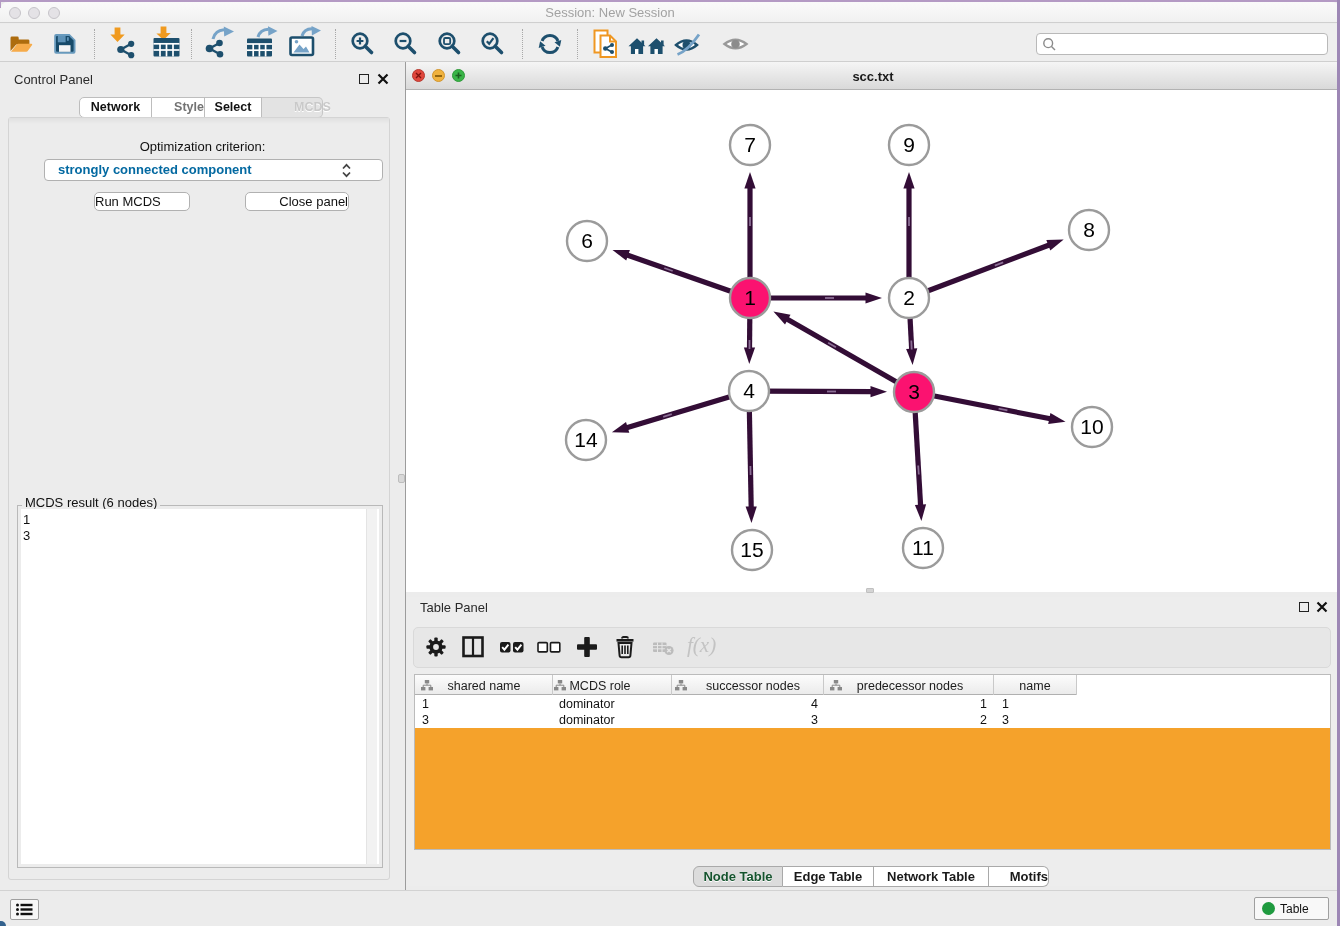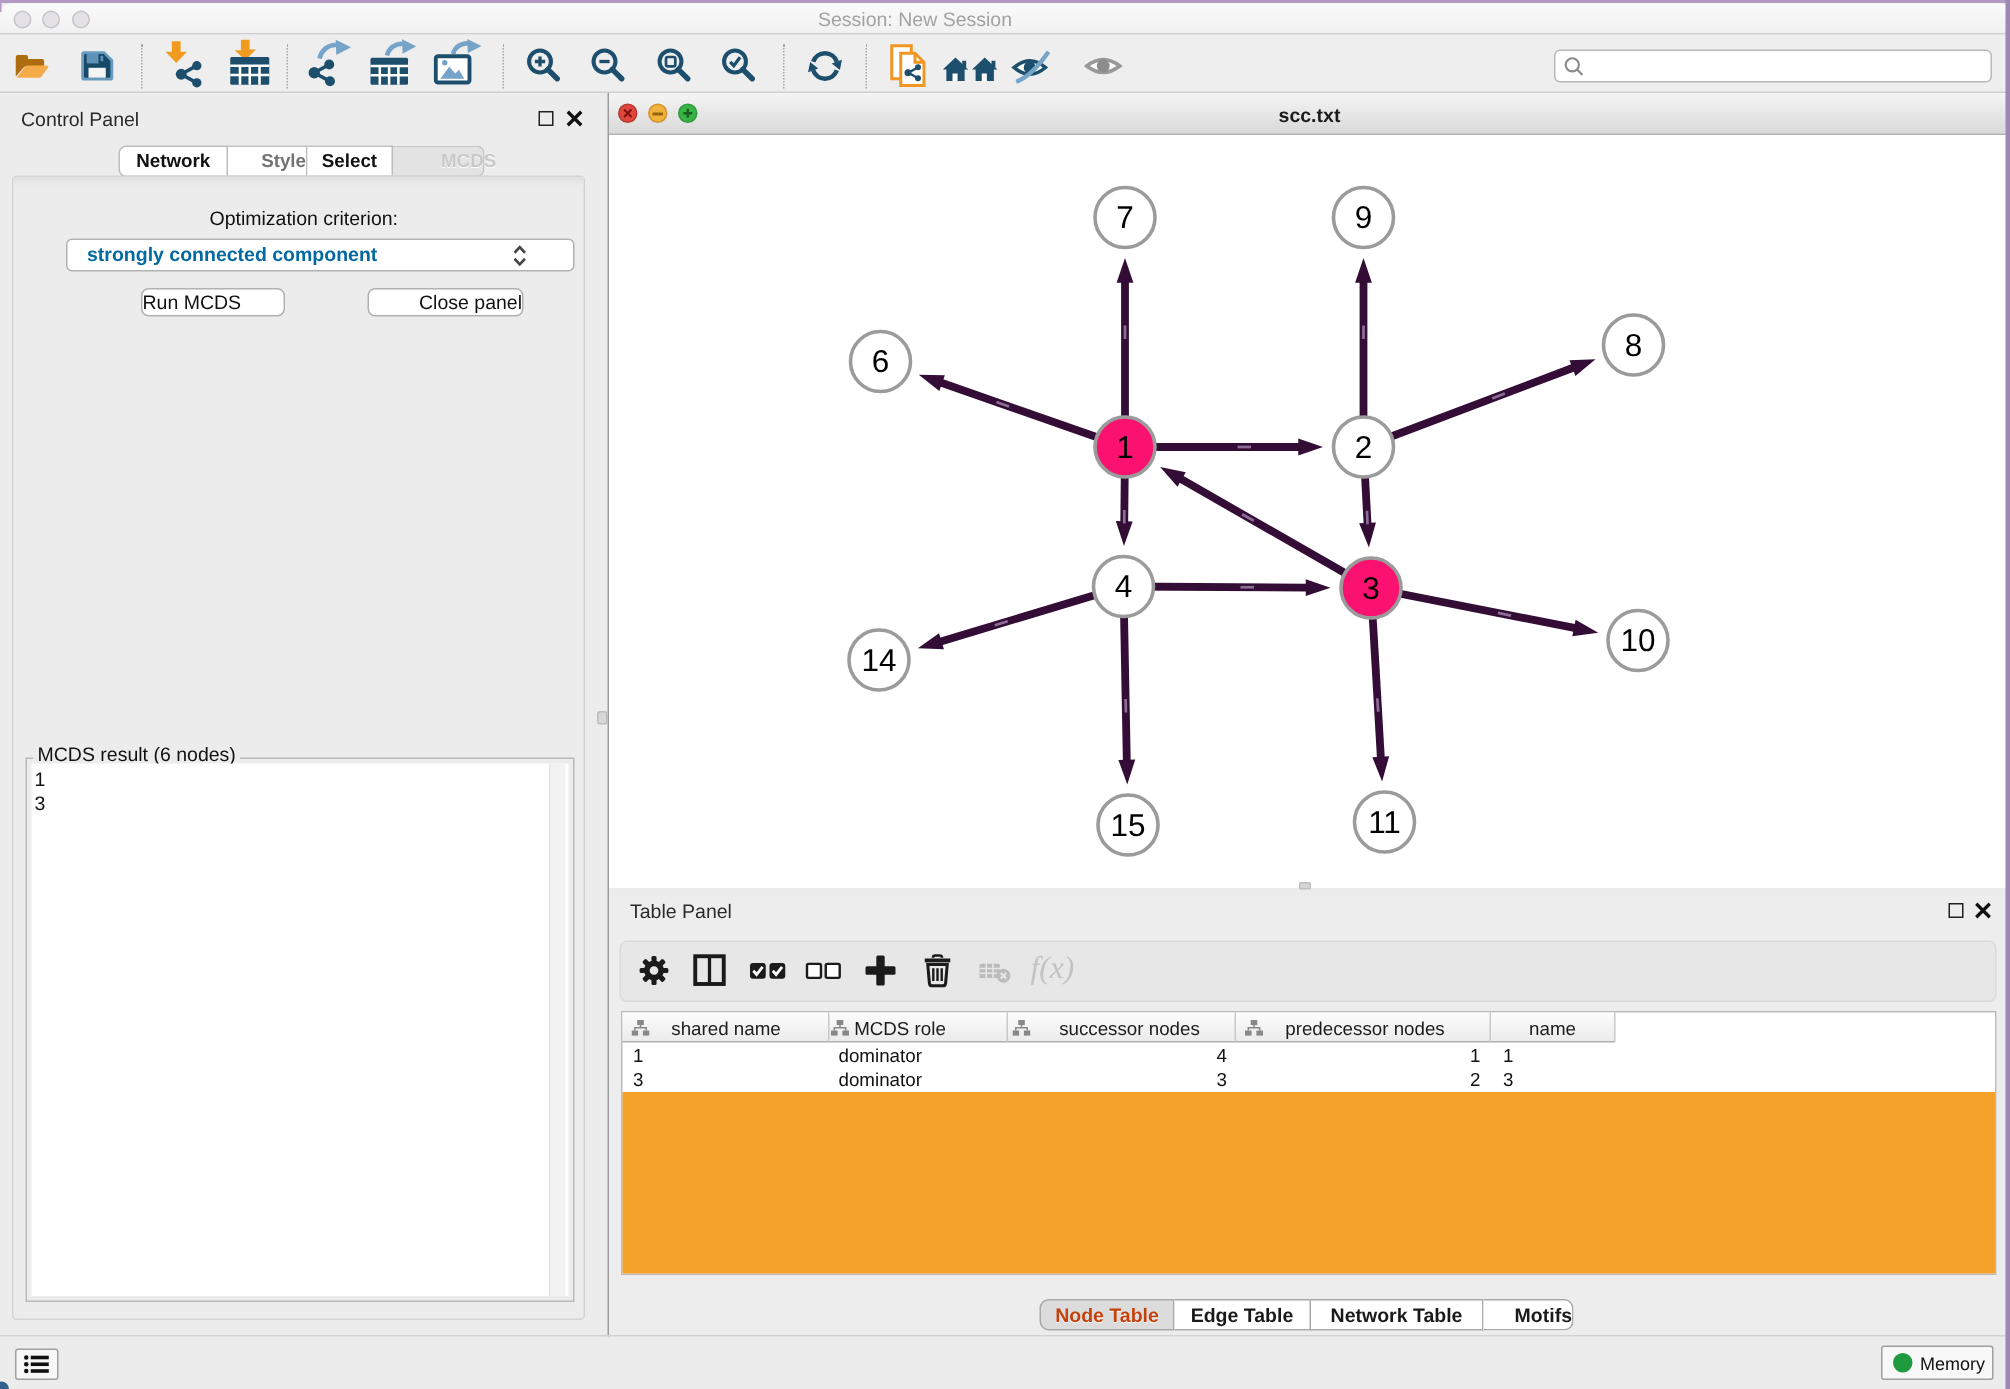--- a/index.html
+++ b/index.html
@@ -398,36 +398,36 @@
 <div class="abs" style="left:718px;top:697px;width:100px;text-align:right;font-size:12.5px;color:#111;">4</div>
 <div class="abs" style="left:887px;top:697px;width:100px;text-align:right;font-size:12.5px;color:#111;">1</div>
 <div class="abs" style="left:1002px;top:697px;font-size:12.5px;color:#111;">1</div>
 <div class="abs" style="left:422px;top:713px;font-size:12.5px;color:#111;">3</div>
 <div class="abs" style="left:559px;top:713px;font-size:12.5px;color:#111;">dominator</div>
 <div class="abs" style="left:718px;top:713px;width:100px;text-align:right;font-size:12.5px;color:#111;">3</div>
 <div class="abs" style="left:887px;top:713px;width:100px;text-align:right;font-size:12.5px;color:#111;">2</div>
 <div class="abs" style="left:1002px;top:713px;font-size:12.5px;color:#111;">3</div>
 <div class="abs" style="left:415px;top:728px;width:915px;height:121px;background:#f5a22b;"></div>
 
-<div class="abs" style="left:693px;top:866px;width:90px;height:21px;background:#dcdcdc;border:1px solid #a9a9a9;border-radius:6px 0 0 6px;font-size:13px;font-weight:bold;color:#c2410c;text-shadow:0 1px 0 #fff;text-align:center;line-height:19px;">Node Table</div>
+<div class="abs" style="left:693px;top:866px;width:90px;height:21px;background:#dcdcdc;border:1px solid #a9a9a9;border-radius:6px 0 0 6px;font-size:13px;font-weight:bold;color:#14532d;text-shadow:0 1px 0 #fff;text-align:center;line-height:19px;">Node Table</div>
 <div class="abs" style="left:783px;top:866px;width:91px;height:21px;background:#fff;border:1px solid #a9a9a9;border-left:none;font-size:13px;font-weight:bold;color:#1a1a1a;text-align:center;line-height:19px;">Edge Table</div>
 <div class="abs" style="left:874px;top:866px;width:115px;height:21px;background:#fff;border:1px solid #a9a9a9;border-left:none;font-size:13px;font-weight:bold;color:#1a1a1a;text-align:center;line-height:19px;">Network Table</div>
 <div class="abs" style="left:989px;top:866px;width:60px;height:21px;background:#fff;border:1px solid #a9a9a9;border-left:none;border-radius:0 6px 6px 0;font-size:13px;font-weight:bold;color:#1a1a1a;text-align:right;line-height:19px;">Motifs</div>
 
 <div class="abs" style="left:0;top:890px;width:1340px;height:1px;background:#d2d2d2;"></div>
 <div class="abs" style="left:-4px;top:921px;width:10px;height:10px;border-radius:50%;background:#33618d;"></div>
 <div class="abs" style="left:10px;top:899px;width:29px;height:21px;background:#f7f7f7;border:1px solid #a0a0a0;border-radius:2px;"></div>
 <svg class="abs" style="left:16px;top:903px;" width="17" height="13" viewBox="0 0 17 13">
     <g fill="#111">
       <circle cx="1.5" cy="2" r="1.5"></circle>
       <circle cx="1.5" cy="6.5" r="1.5"></circle>
       <circle cx="1.5" cy="11" r="1.5"></circle>
       <rect x="4.5" y="0.8" width="12" height="2.4"></rect>
       <rect x="4.5" y="5.3" width="12" height="2.4"></rect>
       <rect x="4.5" y="9.8" width="12" height="2.4"></rect>
     </g>
   </svg>
 <div class="abs" style="left:1254px;top:897px;width:75px;height:23px;background:#f8f8f8;border:1px solid #9f9f9f;border-radius:2px;"></div>
 <div class="abs" style="left:1262px;top:902px;width:13px;height:13px;border-radius:50%;background:#1f9a3f;"></div>
-<div class="abs" style="left:1280px;top:902px;font-size:12px;color:#111;">Memory</div>
+<div class="abs" style="left:1280px;top:902px;font-size:12px;color:#111;">Table</div>
 
 <div class="abs" style="left:1337px;top:0;width:3px;height:926px;background:#9d87b5;"></div>
 <div class="abs" style="left:0;top:2px;width:1px;height:6px;background:#b49ac4;"></div>
 
 </body></html>

